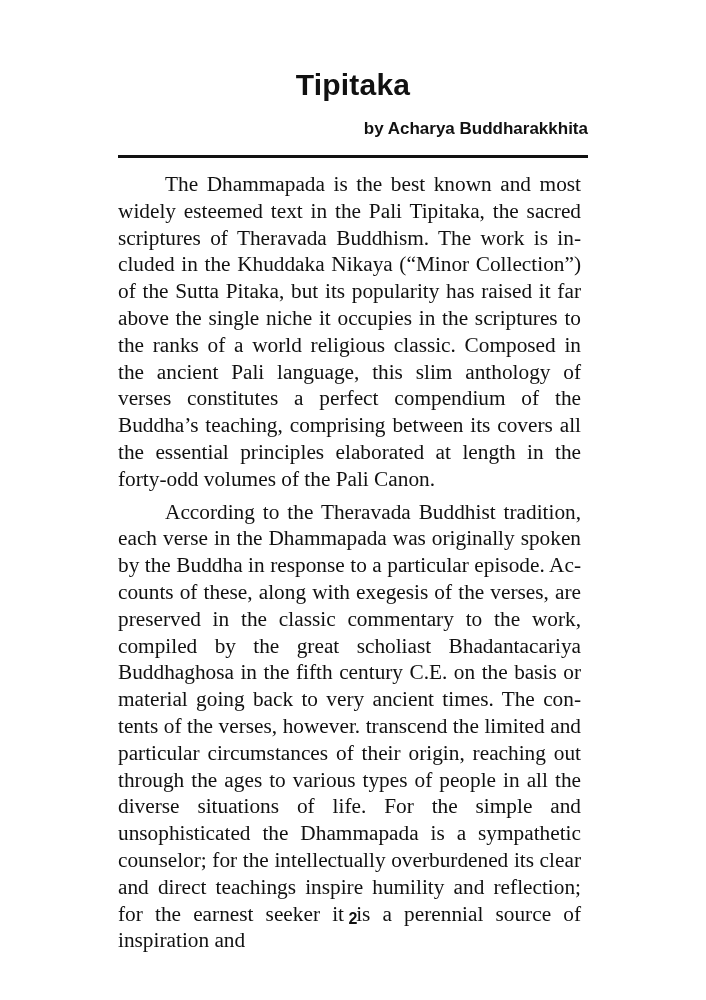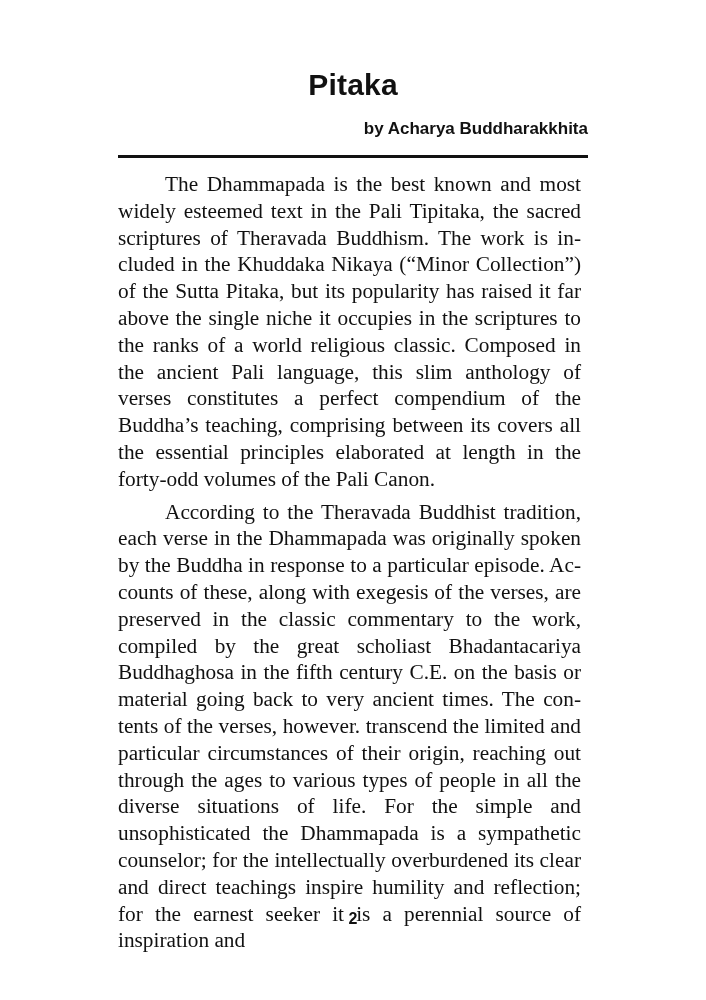--- a/index.html
+++ b/index.html
@@ -79,21 +79,21 @@
       font-family: "Liberation Sans", sans-serif;
       font-weight: bold;
       font-size: 16px;
       line-height: 20px;
     }
   </style>
 </head>
 <body>
 
 <div class="page">
-  <h1 class="title">Pitaka</h1>
+  <h1 class="title">Tipitaka</h1>
   <div class="byline">by Acharya Buddharakkhita</div>
   <hr class="rule">
   <div class="body-text">
     <p>The Dhammapada is the best known and most widely esteemed text in the Pali Tipitaka, the sacred scriptures of Theravada Buddhism. The work is in­cluded in the Khuddaka Nikaya (“Minor Collection”) of the Sutta Pitaka, but its popularity has raised it far above the single niche it occupies in the scriptures to the ranks of a world religious classic. Composed in the ancient Pali language, this slim anthology of verses constitutes a perfect compendium of the Buddha’s teaching, comprising between its covers all the essen­tial principles elaborated at length in the forty-odd volumes of the Pali Canon.</p>
     <p>According to the Theravada Buddhist tradition, each verse in the Dhammapada was originally spoken by the Buddha in response to a particular episode. Ac­counts of these, along with exegesis of the verses, are preserved in the classic commentary to the work, compiled by the great scholiast Bhadantacariya Buddhaghosa in the fifth century C.E. on the basis or material going back to very ancient times. The con­tents of the verses, however. transcend the limited and particular circumstances of their origin, reaching out through the ages to various types of people in all the diverse situations of life. For the simple and unsophis­ticated the Dhammapada is a sympathetic counselor; for the intellectually overburdened its clear and direct teachings inspire humility and reflection; for the ear­nest seeker it is a perennial source of inspiration and</p>
   </div>
   <div class="page-number">2</div>
 </div>
 
 </body></html>

